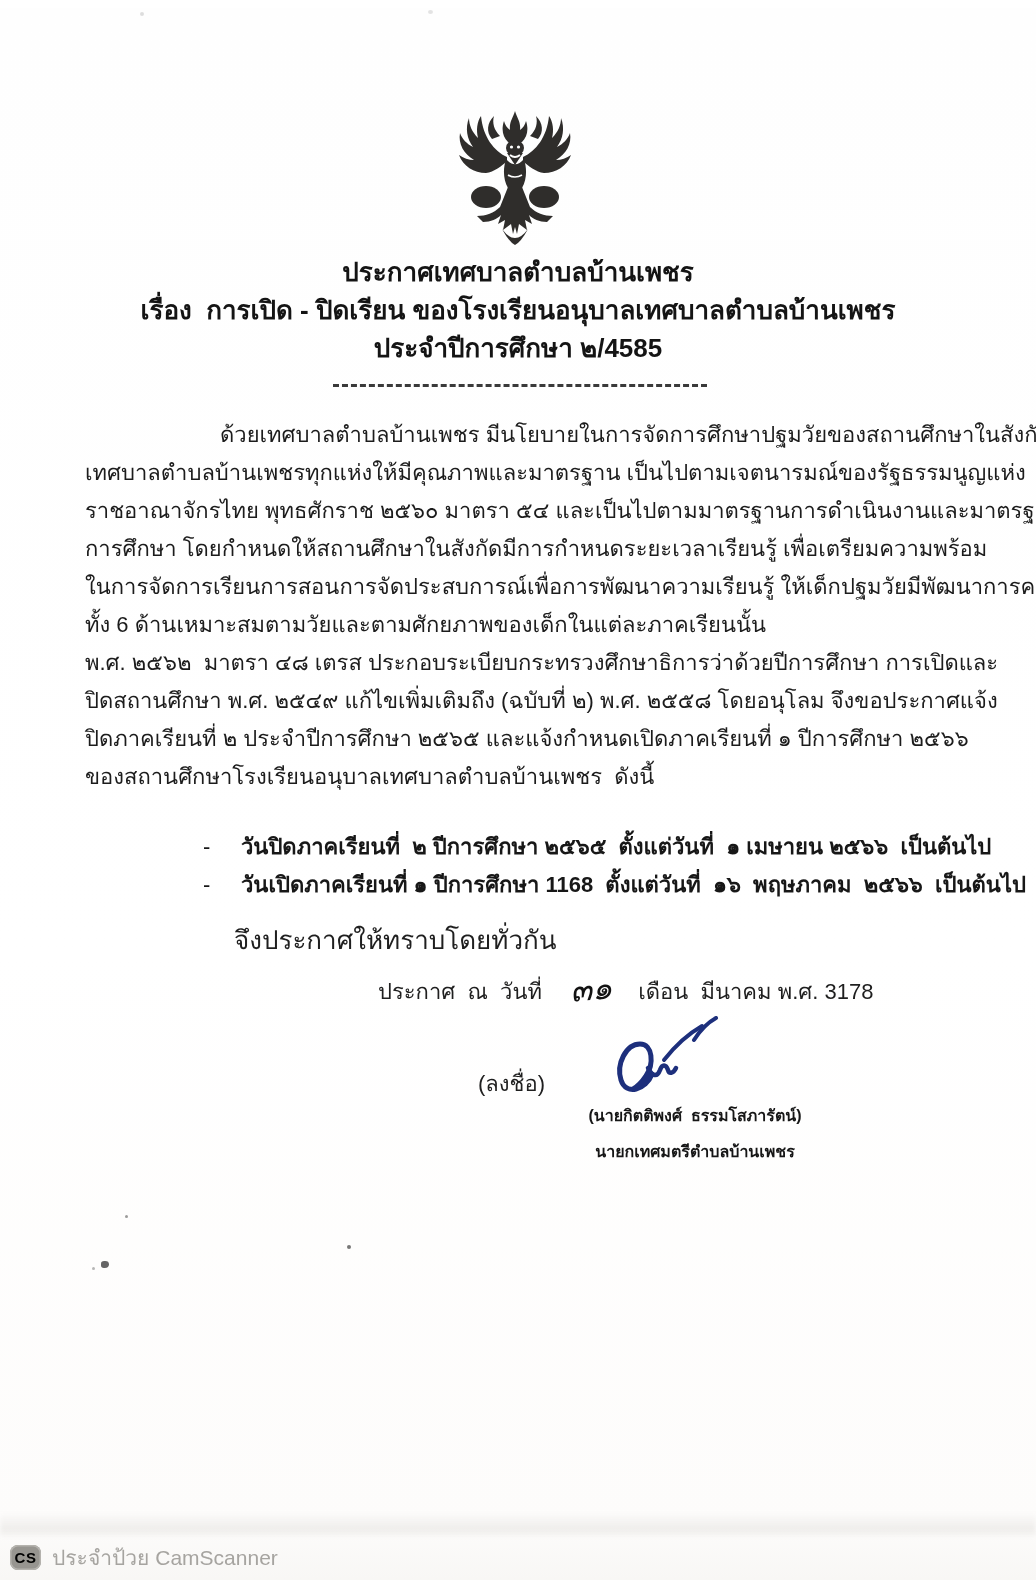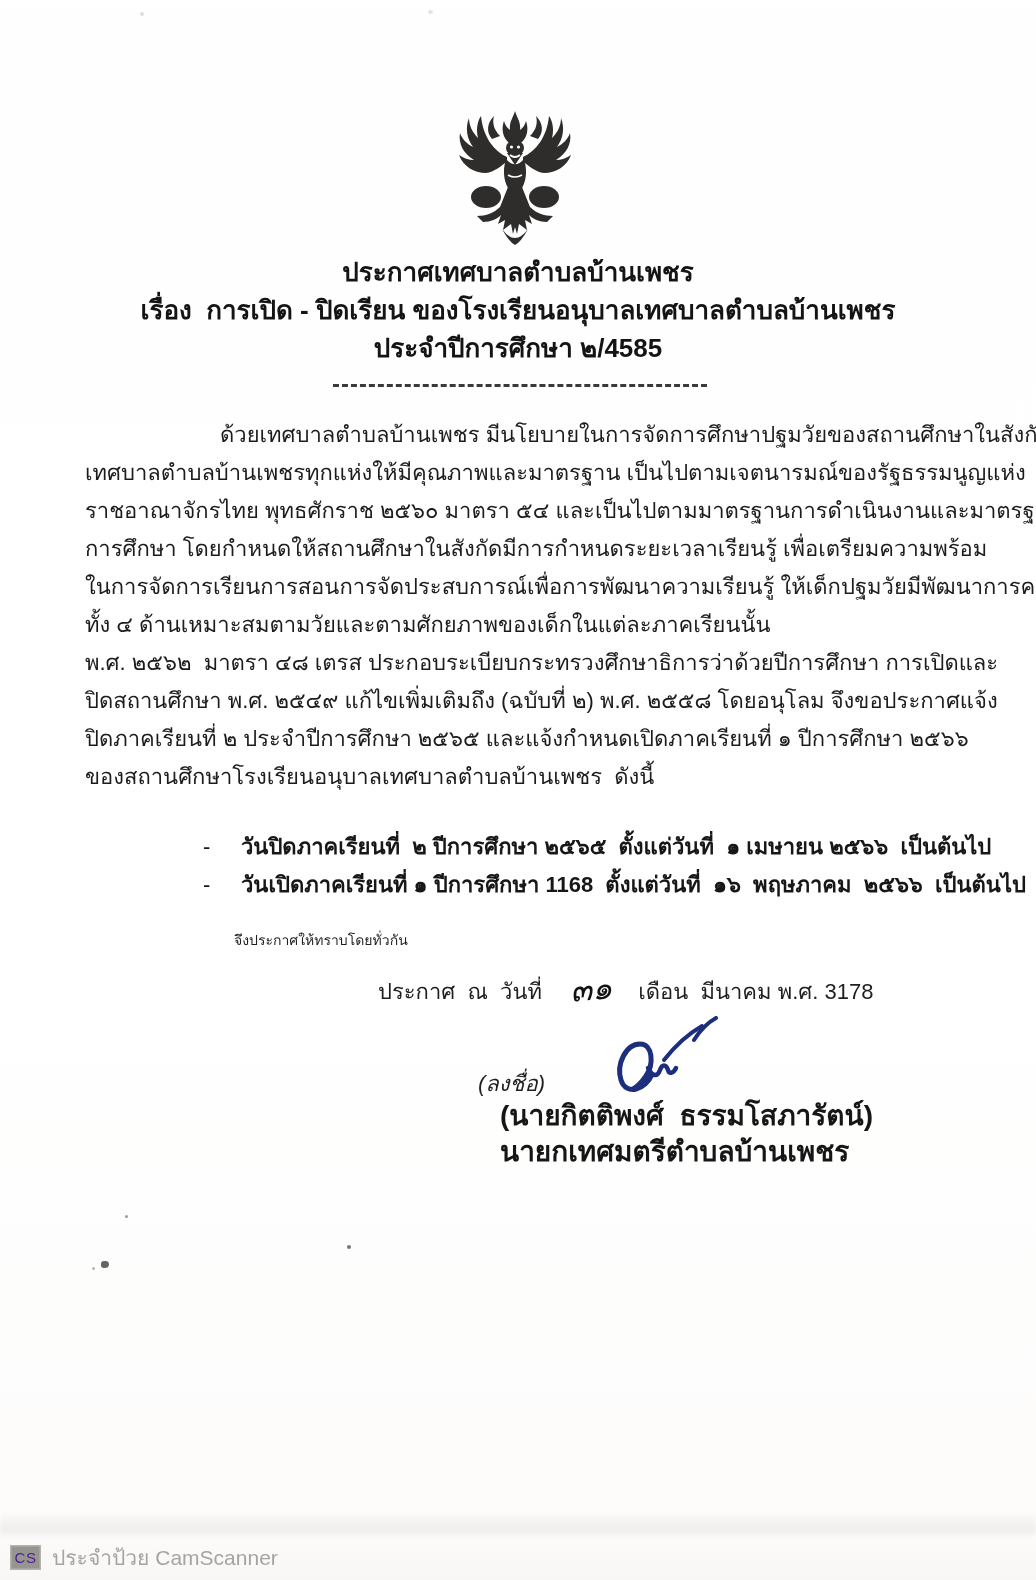--- a/index.html
+++ b/index.html
@@ -51,41 +51,41 @@
   .para .line { height: 38px; line-height: 38px; white-space: pre; overflow: visible; }
   .para .indent { padding-left: 135px; }
   .p1 { top: 408px; }
   .p2 { top: 636px; }
 
   
   .bullets { position: absolute; left: 203px; top: 820px; font-size: 22px; font-weight: 700; color: #171717; }
   .bullet-row { display: flex; height: 38px; line-height: 38px; white-space: pre; }
   .bullet-dash { width: 38px; font-weight: 400; }
 
-  .closing { position: absolute; left: 234px; top: 913px; font-size: 14px; height: 38px; line-height: 38px; white-space: pre; }
+  .closing { position: absolute; left: 234px; top: 913px; font-size: 26px; height: 38px; line-height: 38px; white-space: pre; }
 
   .dateline {
     position: absolute; left: 378px; top: 963px;
     font-size: 22px; height: 42px; line-height: 42px; white-space: pre;
     display: flex; align-items: center; gap: 18px;
   }
   .handwritten-day {
     display: inline-block;
     font-family: "DejaVu Serif", serif;
     font-style: italic;
     font-size: 32px;
     margin: 0 8px 6px 10px;
     transform: rotate(-5deg);
     color: #121212;
   }
 
   
-  .sign-label { position: absolute; left: 478px; top: 1058px; font-size: 22px; white-space: pre; font-style: italic; }
+  .sign-label { position: absolute; left: 478px; top: 1058px; font-size: 22px; white-space: pre; }
   .signature-svg { position: absolute; left: 612px; top: 1008px; width: 112px; height: 88px; }
-  .signer { position: absolute; left: 500px; top: 1090px; width: 390px; font-size: 28px; font-weight: 700; color: #161616; }
+  .signer { position: absolute; left: 500px; top: 1090px; width: 390px; text-align: center; font-size: 16px; font-weight: 700; color: #161616; }
   .signer .signer-name { height: 36px; line-height: 36px; white-space: pre; }
   .signer .signer-title { height: 36px; line-height: 36px; white-space: pre; }
 
   
   .speck { position: absolute; border-radius: 50%; background: #4a4a4a; }
   .speck.s1 { left: 125px; top: 1207px; width: 3px; height: 3px; opacity: .55; }
   .speck.s2 { left: 347px; top: 1237px; width: 4px; height: 4px; opacity: .75; }
   .speck.s3 { left: 101px; top: 1253px; width: 8px; height: 7px; opacity: .85; border-radius: 45% 55% 60% 40%; }
   .speck.s4 { left: 92px; top: 1259px; width: 3px; height: 3px; opacity: .4; }
   .speck.s5 { left: 140px; top: 4px; width: 4px; height: 4px; opacity: .18; }
@@ -98,23 +98,23 @@
 
   
   .footer {
     position: absolute; left: 10px; bottom: 14px;
     display: flex; align-items: center; gap: 11px;
     color: #a2a2a2; font-size: 21px;
   }
   .cs-badge {
     width: 31px; height: 25px;
     background: #979590;
-    color: #4c1d95;
-    border-radius: 0;
-    font-size: 15px; font-weight: 400;
+    color: #000000;
+    border-radius: 8px;
+    font-size: 15px; font-weight: 700;
     display: flex; align-items: center; justify-content: center;
     letter-spacing: .5px;
     box-shadow: 0 0 0 1.5px #b5b3ae inset;
   }
   .watermark-text { white-space: pre; color: #a6a4a0; }
 </style>
 </head>
 <body>
 
 <div class="page">
@@ -155,21 +155,21 @@
     <div class="title-line">ประจำปีการศึกษา ๒/4585</div>
   </div>
   <div class="divider"></div>
 
   <div class="para p1">
     <div class="line indent">ด้วยเทศบาลตำบลบ้านเพชร มีนโยบายในการจัดการศึกษาปฐมวัยของสถานศึกษาในสังกัด</div>
     <div class="line">เทศบาลตำบลบ้านเพชรทุกแห่งให้มีคุณภาพและมาตรฐาน เป็นไปตามเจตนารมณ์ของรัฐธรรมนูญแห่ง</div>
     <div class="line">ราชอาณาจักรไทย พุทธศักราช ๒๕๖๐ มาตรา ๕๔ และเป็นไปตามมาตรฐานการดำเนินงานและมาตรฐาน</div>
     <div class="line">การศึกษา โดยกำหนดให้สถานศึกษาในสังกัดมีการกำหนดระยะเวลาเรียนรู้ เพื่อเตรียมความพร้อม</div>
     <div class="line">ในการจัดการเรียนการสอนการจัดประสบการณ์เพื่อการพัฒนาความเรียนรู้ ให้เด็กปฐมวัยมีพัฒนาการครบ</div>
-    <div class="line">ทั้ง ๔ ด้านเหมาะสมตามวัยและตามศักยภาพของเด็กในแต่ละภาคเรียนนั้น</div>
+    <div class="line">ทั้ง 6 ด้านเหมาะสมตามวัยและตามศักยภาพของเด็กในแต่ละภาคเรียนนั้น</div>
   </div>
 
   <div class="para p2">
     <div class="line">พ.ศ. ๒๕๖๒  มาตรา ๔๘ เตรส ประกอบระเบียบกระทรวงศึกษาธิการว่าด้วยปีการศึกษา การเปิดและ</div>
     <div class="line">ปิดสถานศึกษา พ.ศ. ๒๕๔๙ แก้ไขเพิ่มเติมถึง (ฉบับที่ ๒) พ.ศ. ๒๕๕๘ โดยอนุโลม จึงขอประกาศแจ้ง</div>
     <div class="line">ปิดภาคเรียนที่ ๒ ประจำปีการศึกษา ๒๕๖๕ และแจ้งกำหนดเปิดภาคเรียนที่ ๑ ปีการศึกษา ๒๕๖๖</div>
     <div class="line">ของสถานศึกษาโรงเรียนอนุบาลเทศบาลตำบลบ้านเพชร  ดังนี้</div>
   </div>
 
   <div class="bullets">

